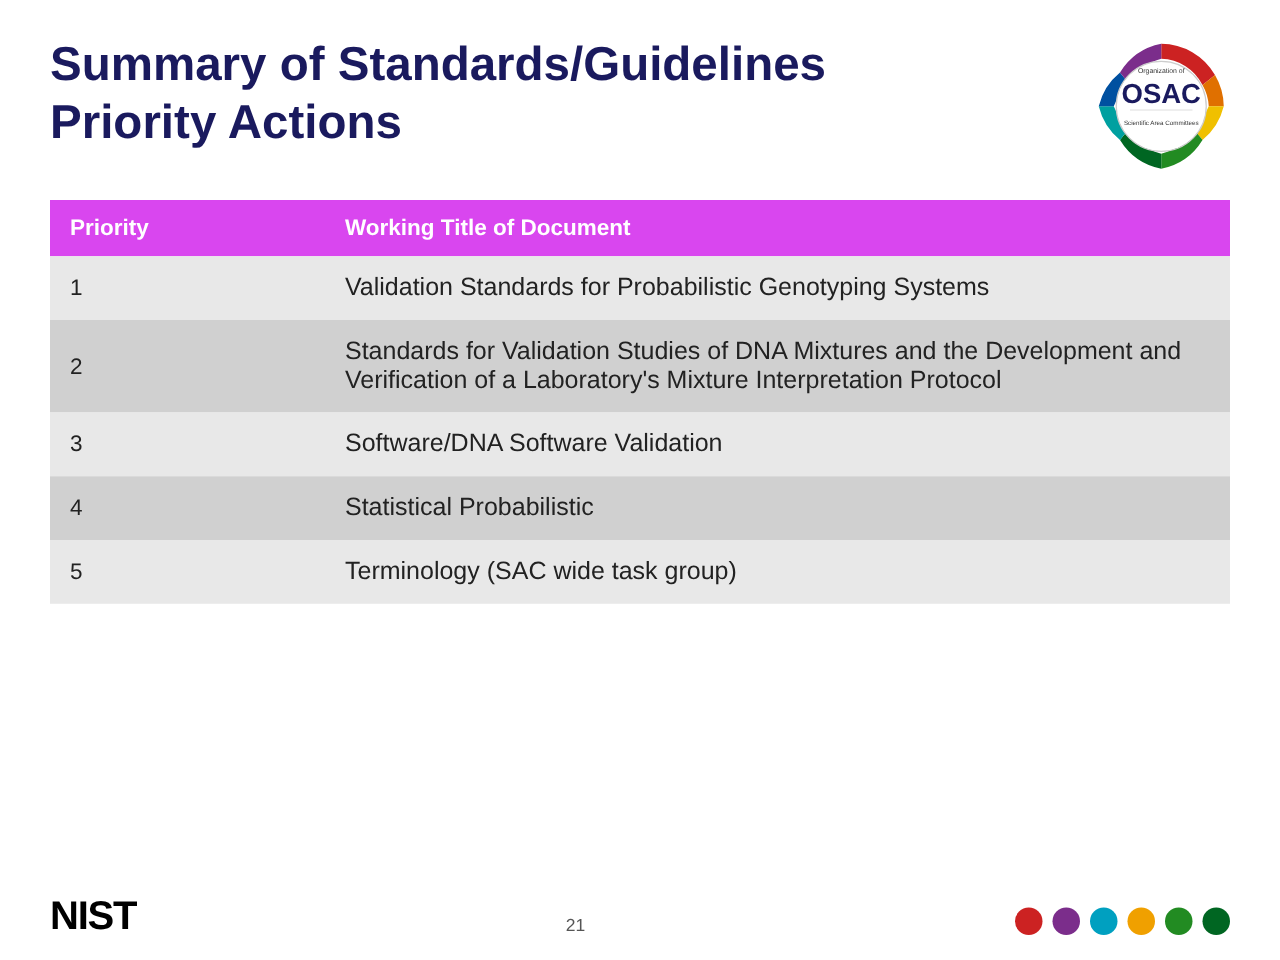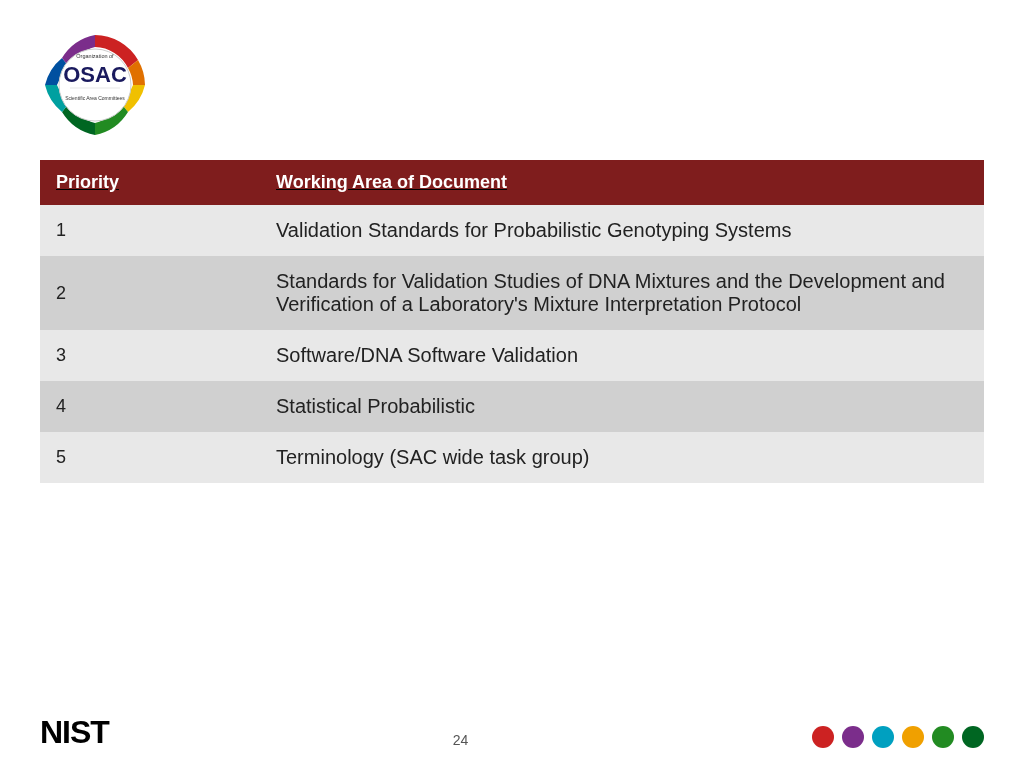--- a/index.html
+++ b/index.html
@@ -55,22 +55,21 @@
       flex: 1;
       margin-bottom: 10px;
     }
 
     table {
       width: 100%;
       border-collapse: collapse;
     }
 
     thead tr {
-      background-color: #7f1d1d;
-      text-decoration: underline;
+      background-color: #d946ef;
     }
 
     thead th {
       color: #ffffff;
       font-weight: bold;
       font-size: 18px;
       padding: 12px 16px;
       text-align: left;
     }
 
@@ -144,20 +143,24 @@
       height: 22px;
       border-radius: 50%;
     }
   </style>
 </head>
 <body>
 
 <div class="slide">
 
   <div class="header-area">
+    <div class="title">
+      <span>Summary of Standards/Guidelines</span><br>
+      <span>Priority Actions</span>
+    </div>
     <div class="logo-container">
       
       <svg class="logo-svg" viewBox="0 0 110 110" xmlns="http://www.w3.org/2000/svg">
 
         <path d="M55,5 A50,50 0 0,1 98,30 L88,38 A38,38 0 0,0 55,17 Z" fill="#cc2222"></path>
 
         <path d="M98,30 A50,50 0 0,1 105,55 L93,55 A38,38 0 0,0 88,38 Z" fill="#e07000"></path>
 
         <path d="M105,55 A50,50 0 0,1 88,82 L80,72 A38,38 0 0,0 93,55 Z" fill="#f0c000"></path>
 
@@ -184,21 +187,21 @@
         <line x1="30" y1="58" x2="80" y2="58" stroke="#cccccc" stroke-width="0.5"></line>
       </svg>
     </div>
   </div>
 
   <div class="table-container">
     <table>
       <thead>
         <tr>
           <th>Priority</th>
-          <th>Working Area of Document</th>
+          <th>Working Title of Document</th>
         </tr>
       </thead>
       <tbody id="table-body">
       <tr>
             <td>1</td>
             <td>Validation Standards for Probabilistic Genotyping Systems</td>
           </tr>
           <tr>
             <td>2</td>
             <td>Standards for Validation Studies of DNA Mixtures and the Development and Verification of a Laboratory's Mixture Interpretation Protocol</td>
@@ -216,21 +219,21 @@
             <td>Terminology (SAC wide task group)</td>
           </tr>
         </tbody>
     </table>
   </div>
 
   <div class="footer">
     <div class="nist-logo">
       <div class="nist-text">NIST</div>
     </div>
-    <div class="page-number">24</div>
+    <div class="page-number">21</div>
     <div class="color-dots" id="dots-container">
     <div class="dot" style="background-color: rgb(204, 34, 34);"></div>
         <div class="dot" style="background-color: rgb(123, 45, 139);"></div>
         <div class="dot" style="background-color: rgb(0, 160, 192);"></div>
         <div class="dot" style="background-color: rgb(240, 160, 0);"></div>
         <div class="dot" style="background-color: rgb(34, 139, 34);"></div>
         <div class="dot" style="background-color: rgb(0, 102, 34);"></div>
       </div>
   </div>
 

